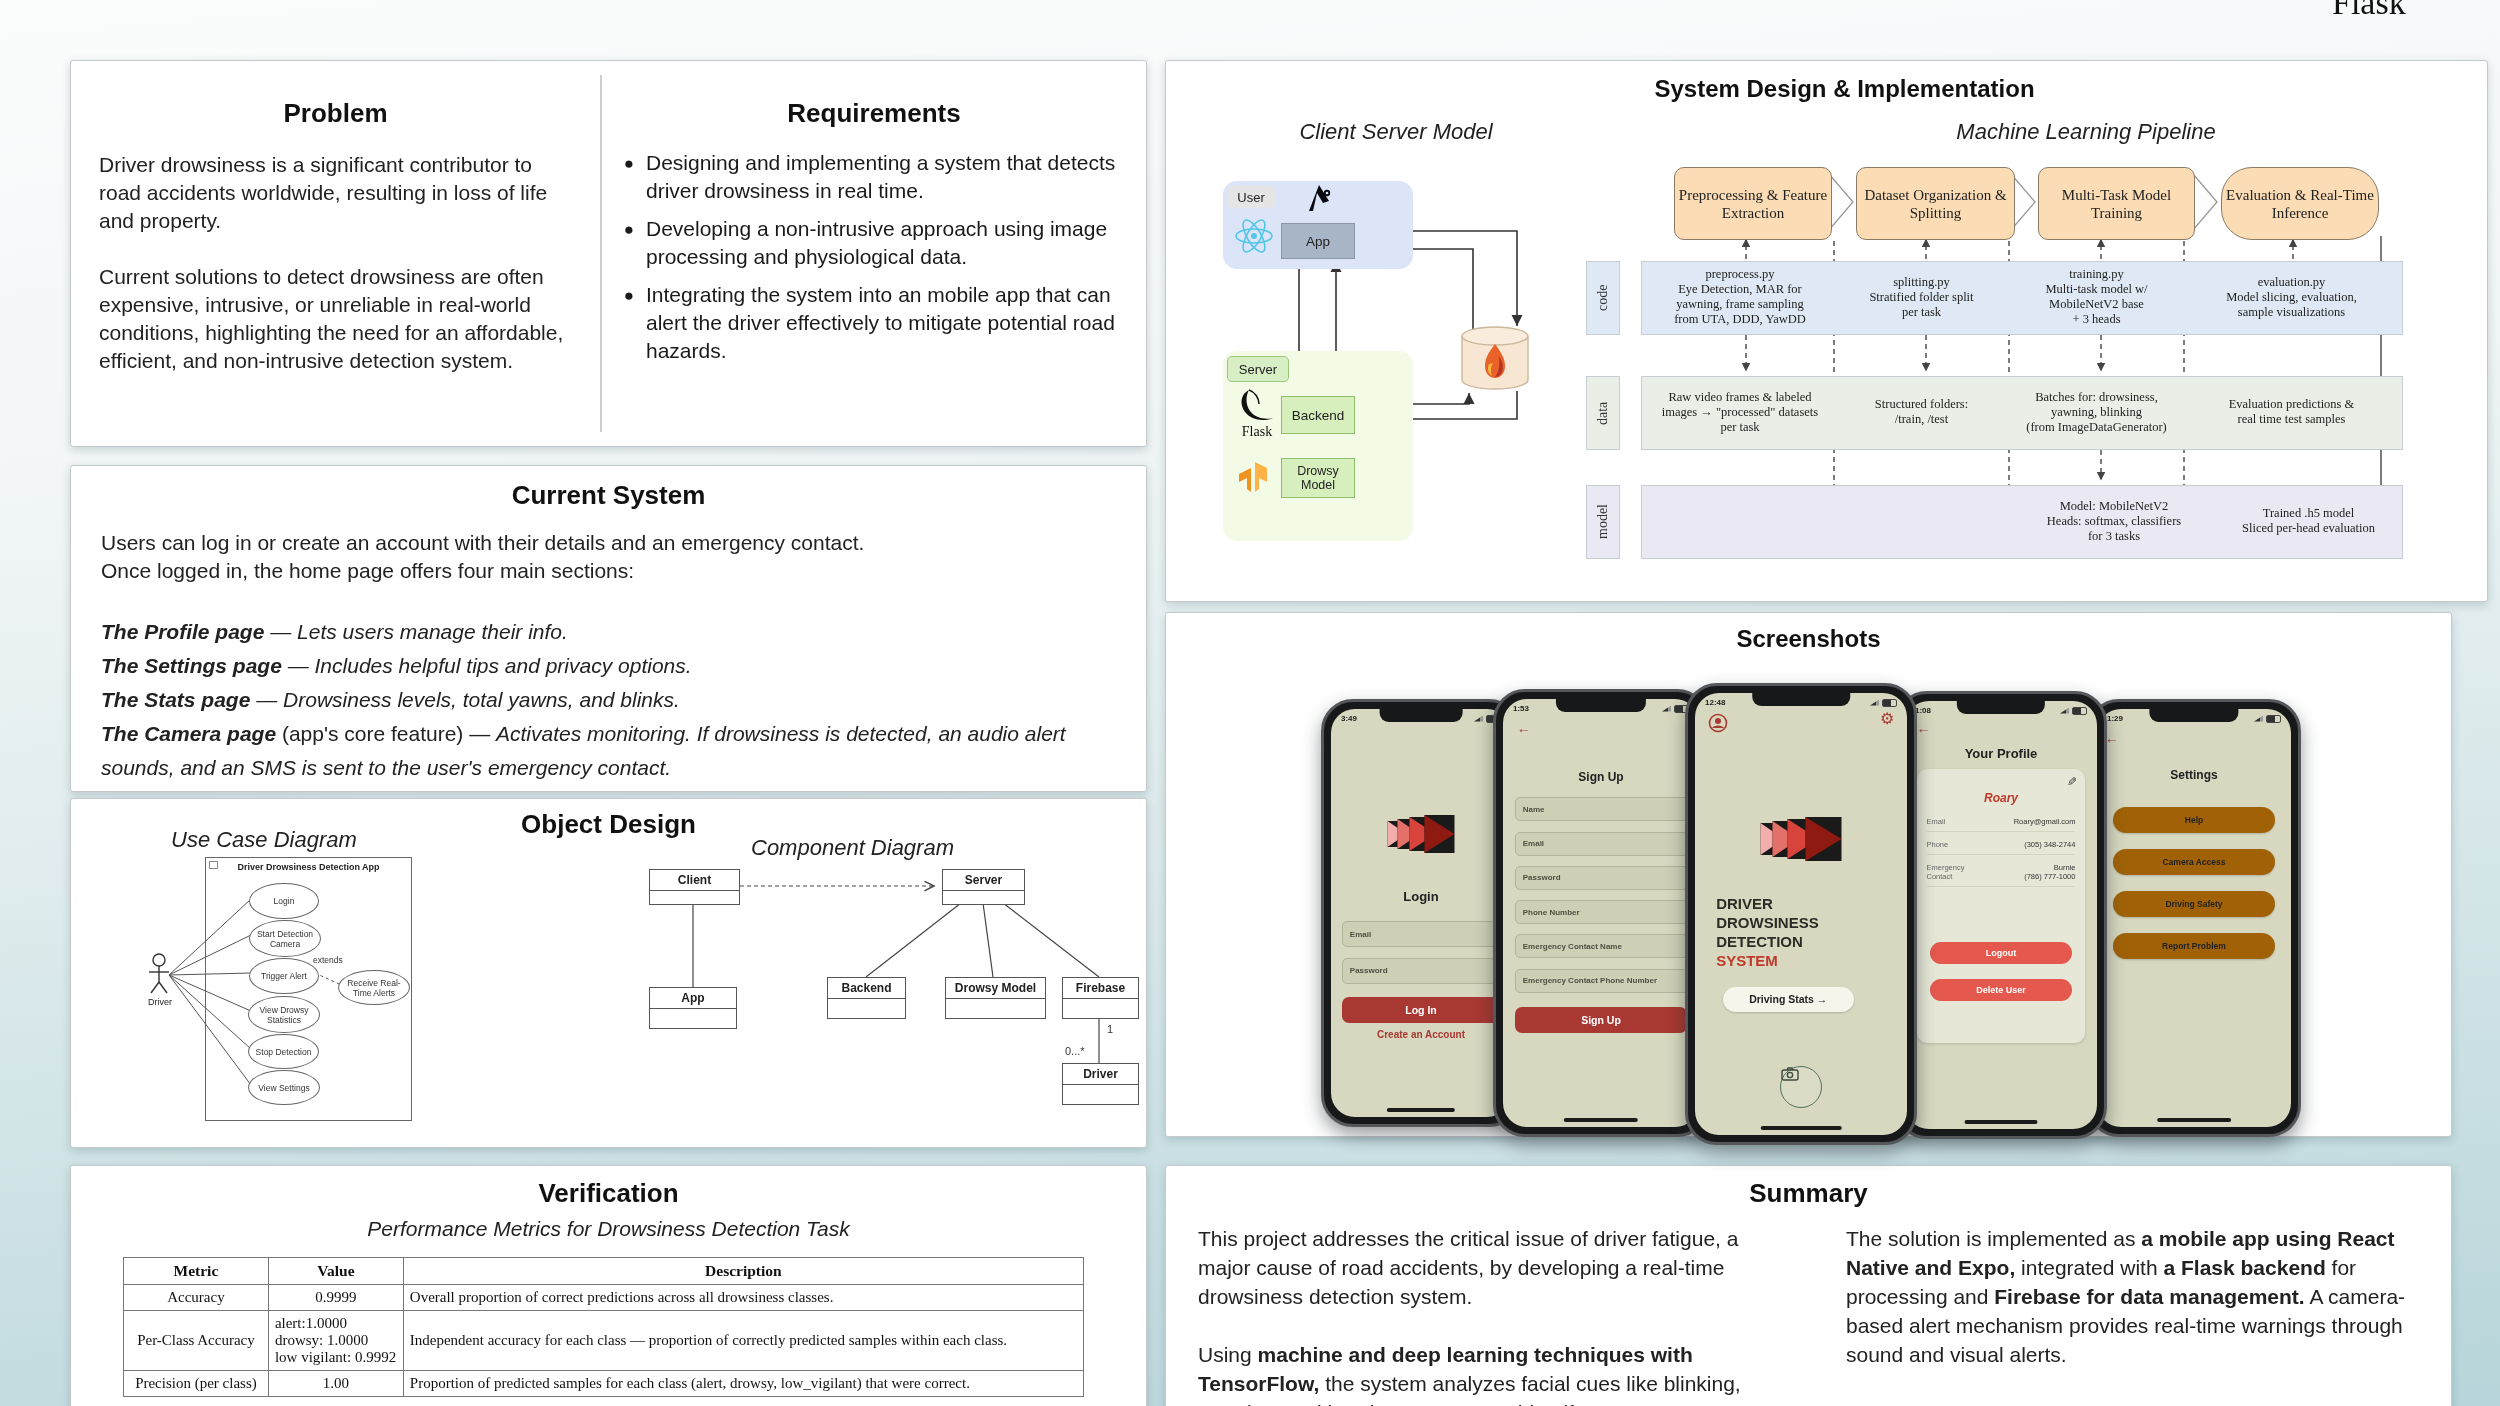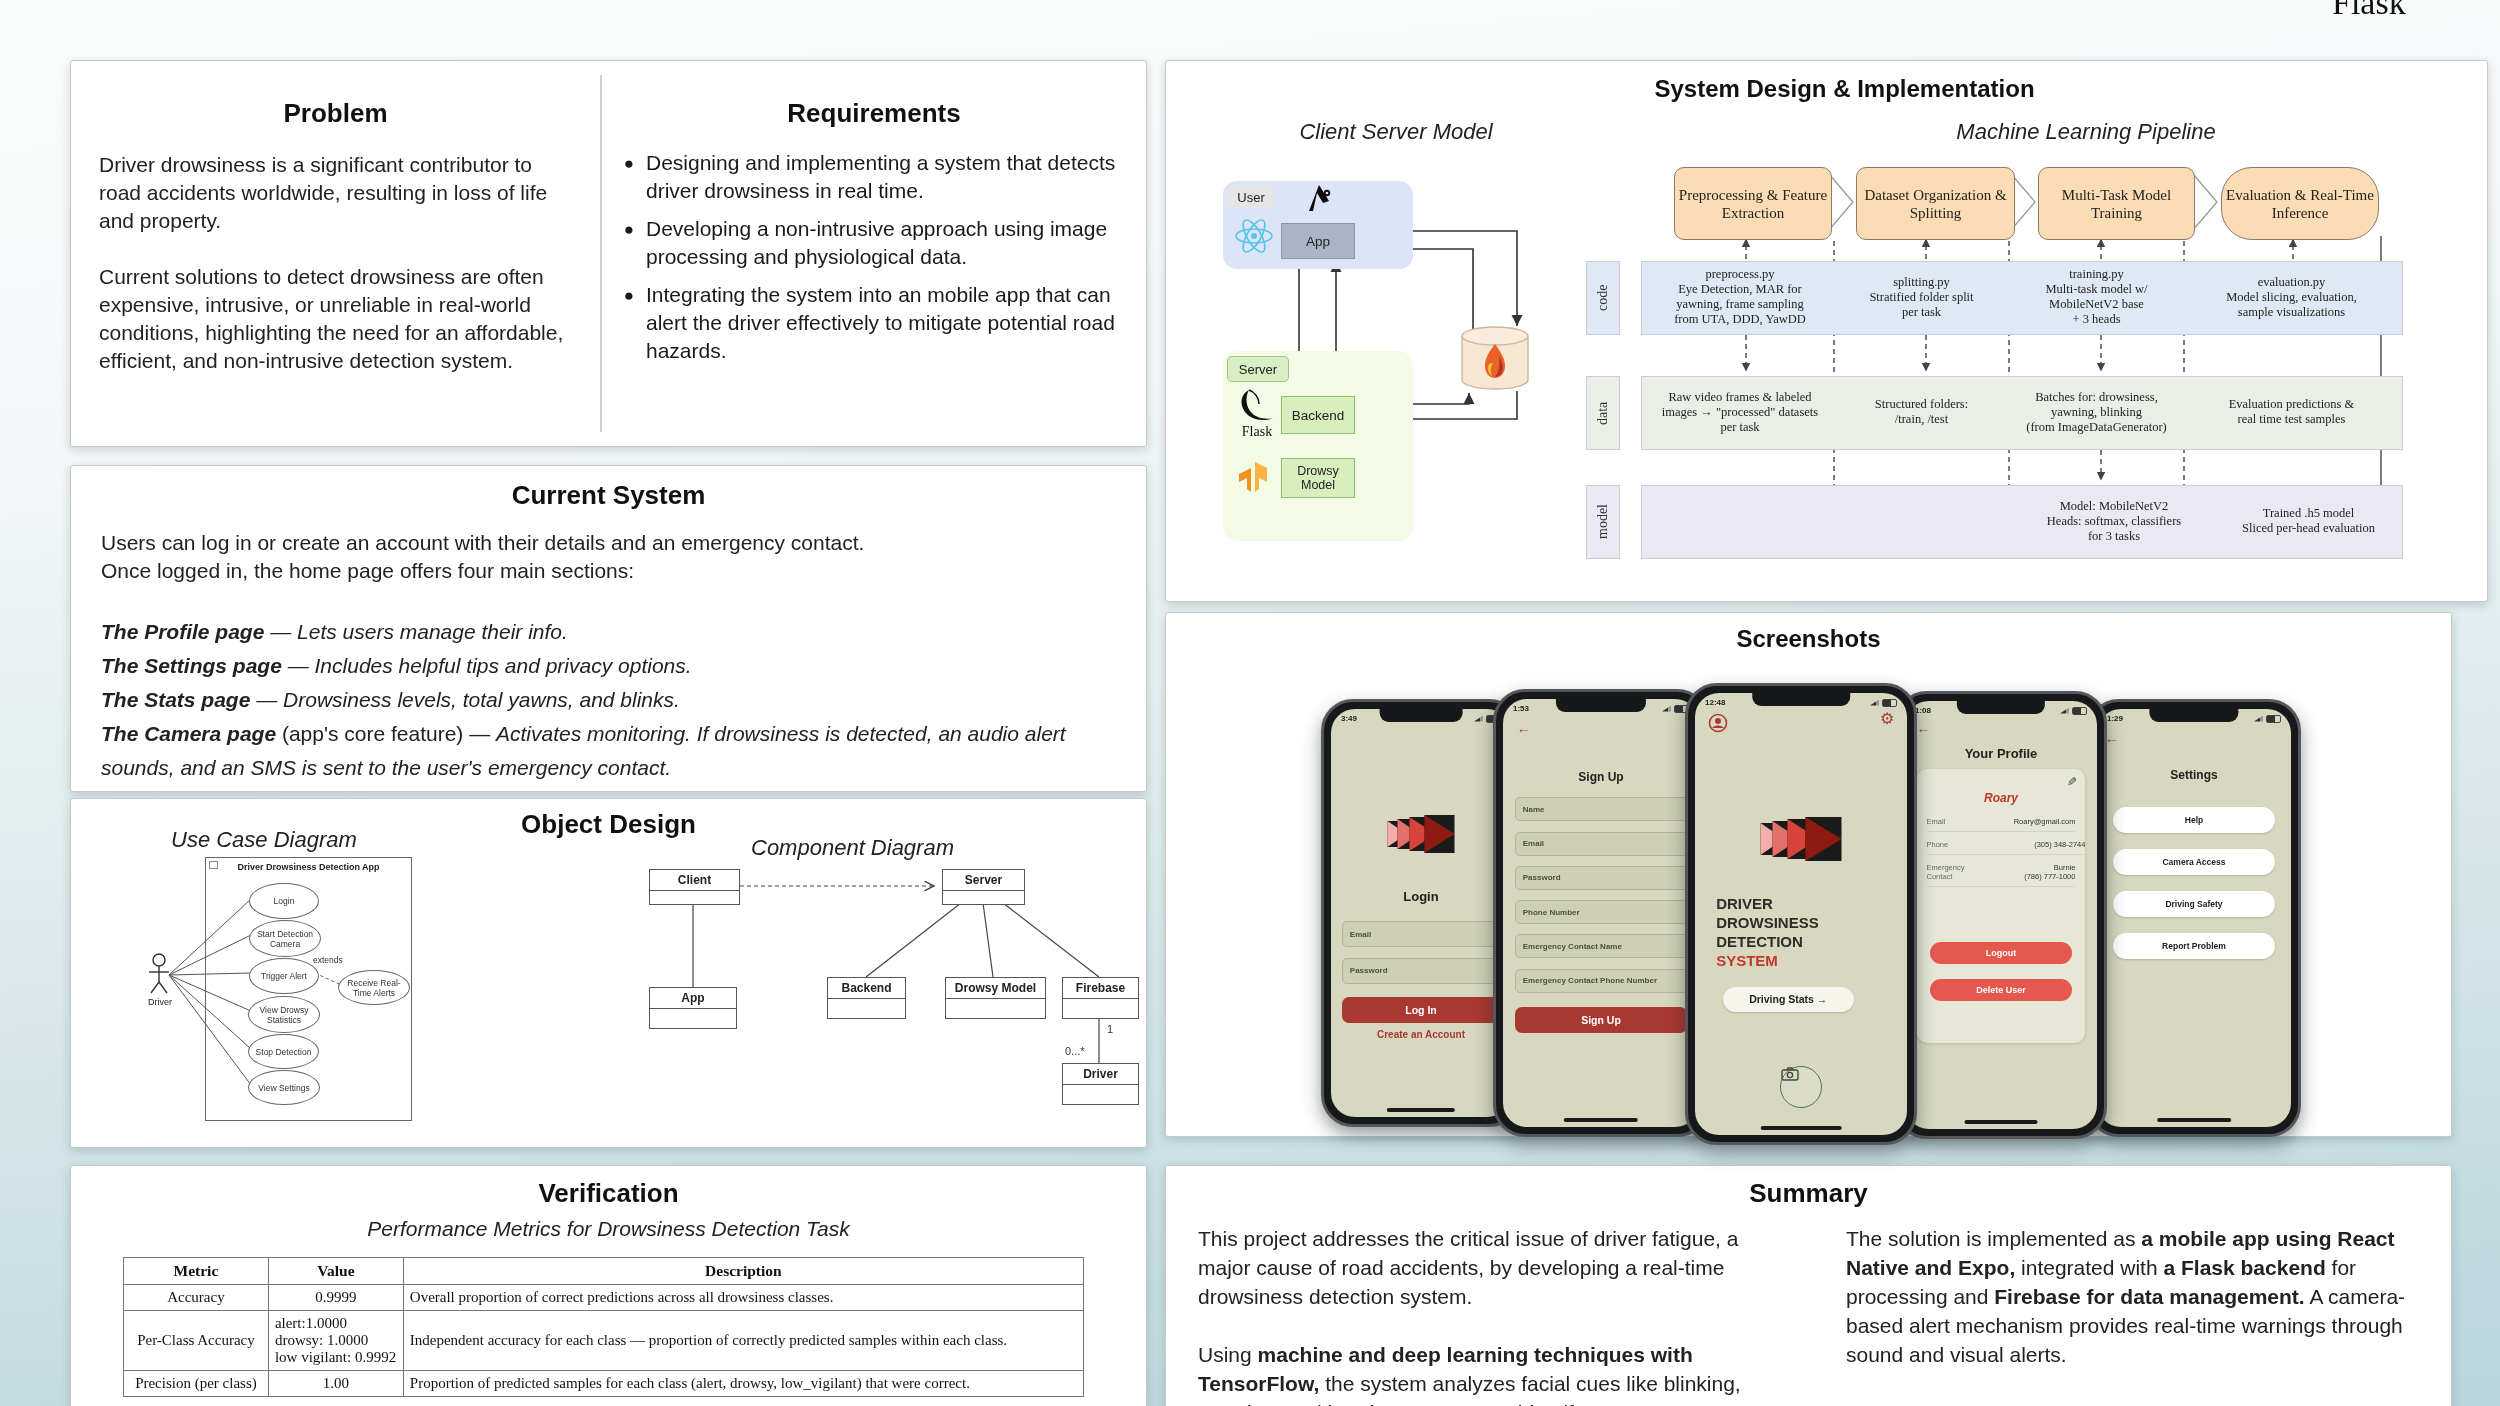--- a/index.html
+++ b/index.html
@@ -62,21 +62,21 @@
     background:#1b1b1b;border-radius:2px;}
   .logo{position:absolute;left:50%;transform:translateX(-50%);display:flex;align-items:center;}
   .tri{width:0;height:0;border-style:solid;border-right:none;}
   .scr-title{position:absolute;width:100%;text-align:center;font-weight:bold;color:#222;}
   .field{position:absolute;left:6%;width:88%;background:#cdd0b5;border:1px solid #b2b49a;border-radius:5px;
     display:flex;align-items:center;padding-left:7px;font-size:8px;font-weight:bold;color:#4d4f40;}
   .btn-red{position:absolute;left:6%;width:88%;background:#a93833;border-radius:7px;
     display:flex;align-items:center;justify-content:center;color:#fff;font-weight:bold;font-size:10.5px;}
   .link-red{position:absolute;width:100%;text-align:center;color:#a93833;font-weight:bold;font-size:10px;}
   .backarrow{position:absolute;color:#a93833;font-size:14px;font-weight:bold;z-index:6;}
-  .pill-btn{position:absolute;background:#ffffff;border-radius:13px;box-shadow:0 1px 2px rgba(0,0,0,.18);
+  .pill-btn{position:absolute;background:#a16207;border-radius:13px;box-shadow:0 1px 2px rgba(0,0,0,.18);
     display:flex;align-items:center;justify-content:center;font-weight:bold;font-size:8.5px;color:#222;}
   
   table.metrics{border-collapse:collapse;font-family:"Liberation Serif",serif;font-size:15px;color:#111;}
   table.metrics th,table.metrics td{border:1.4px solid #777;padding:4px 6px;}
   table.metrics th{font-weight:bold;text-align:center;font-size:15.5px;}
   td.c{text-align:center;}
   
   .sum-col{position:absolute;font-size:21px;line-height:29px;color:#222;}
   svg{position:absolute;left:0;top:0;overflow:visible;}
 </style>
@@ -491,21 +491,21 @@
         <div class="backarrow" style="left:6%;top:4.5%;">←</div>
         <div class="scr-title" style="top:10.5%;font-size:13px;">Your Profile</div>
         <div style="position:absolute;left:6%;top:16%;width:88%;height:64%;background:#e6e7d6;border-radius:10px;
              box-shadow:0 1px 3px rgba(0,0,0,.15);">
           <div style="position:absolute;right:8px;top:6px;font-size:12px;color:#333;transform:scaleX(-1);">✎</div>
           <div style="margin-top:22px;text-align:center;font-weight:bold;font-style:italic;font-size:12px;color:#c0392b;">Roary</div>
           <div style="margin:12px 10px 0 10px;display:flex;justify-content:space-between;border-bottom:1px solid #d3d4c2;padding-bottom:5px;">
             <span style="font-size:7.5px;color:#666;">Email</span>
             <span style="font-size:7.5px;color:#333;">Roary@gmail.com</span>
           </div>
-          <div style="margin:8px 0 0 10px;display:flex;justify-content:space-between;border-bottom:1px solid #d3d4c2;padding-bottom:5px;">
+          <div style="margin:8px 10px 0 10px;display:flex;justify-content:space-between;border-bottom:1px solid #d3d4c2;padding-bottom:5px;">
             <span style="font-size:7.5px;color:#666;">Phone</span>
             <span style="font-size:7.5px;color:#333;">(305) 348-2744</span>
           </div>
           <div style="margin:8px 10px 0 10px;display:flex;justify-content:space-between;border-bottom:1px solid #d3d4c2;padding-bottom:5px;">
             <span class="pre" style="font-size:7.5px;color:#666;line-height:9px;">Emergency
 Contact</span>
             <span class="pre" style="font-size:7.5px;color:#333;line-height:9px;text-align:right;">Burnie
 (786) 777-1000</span>
           </div>
           <div style="position:absolute;left:8%;top:63%;width:84%;height:22px;background:#e4584e;border-radius:11px;

